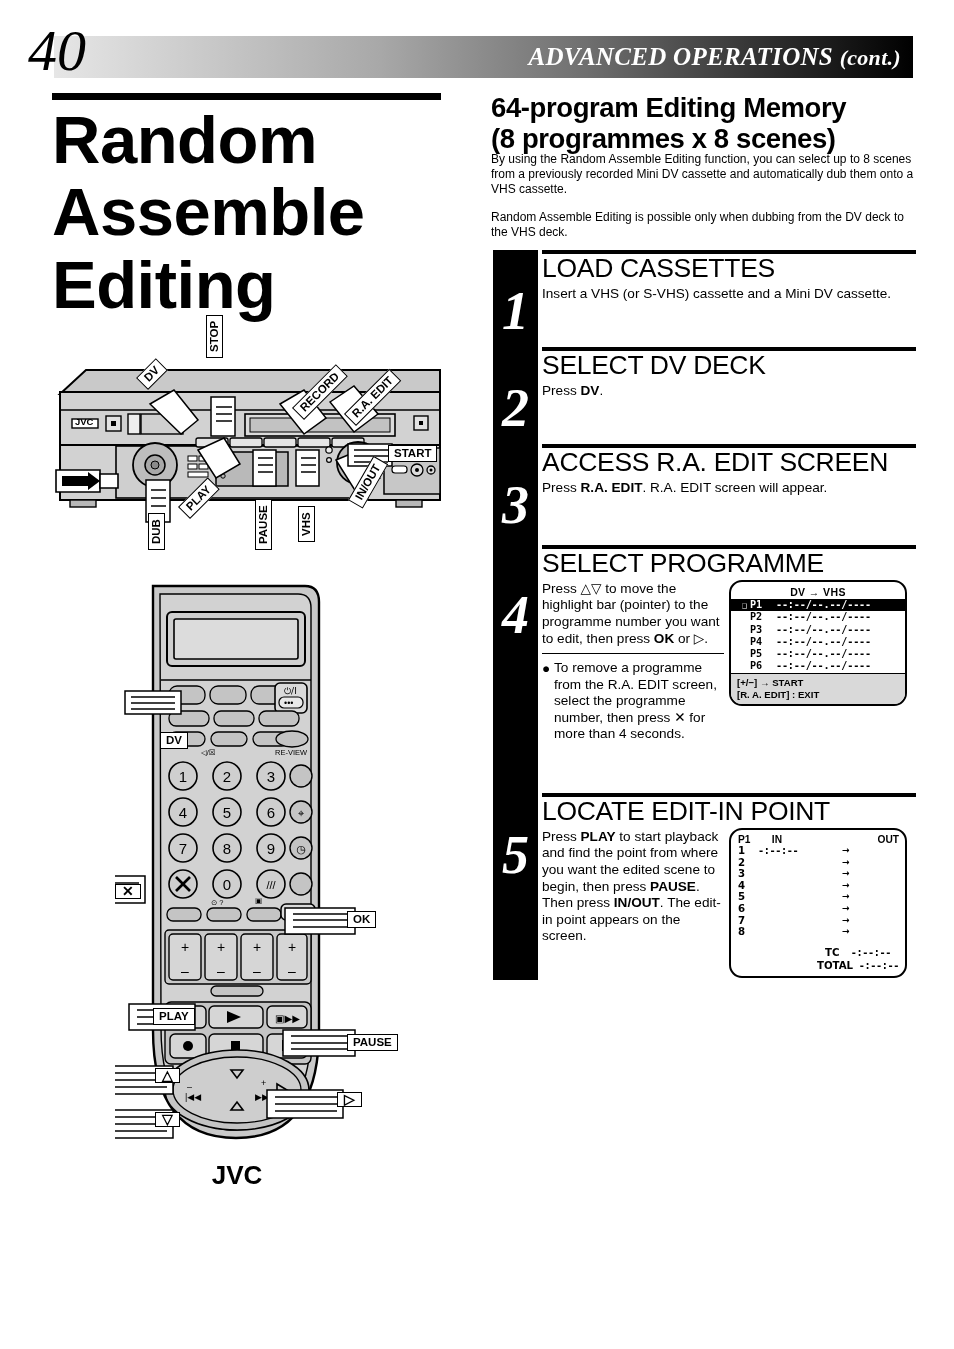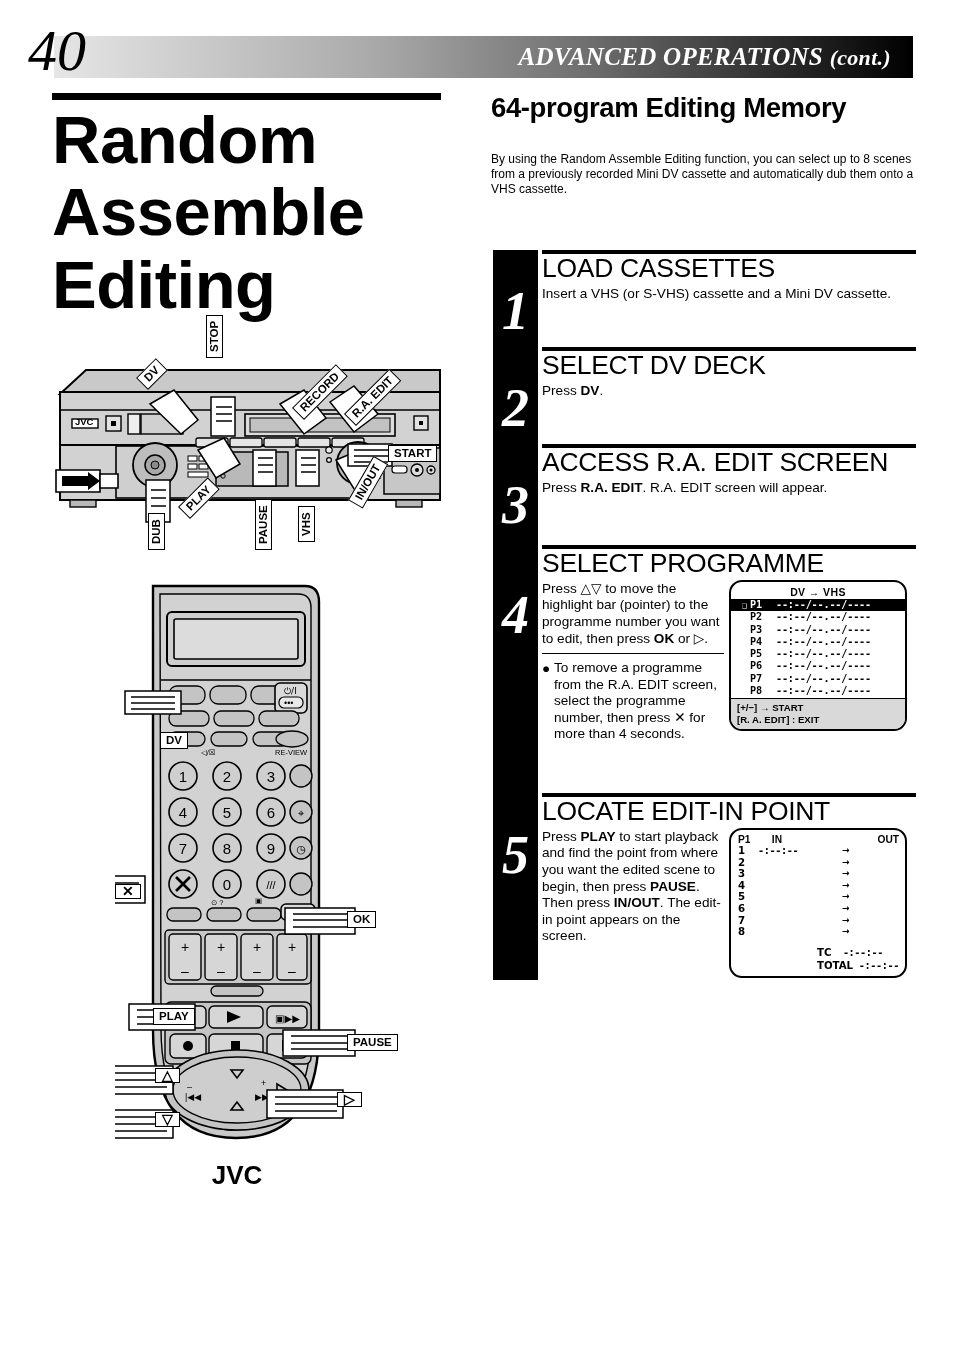--- a/index.html
+++ b/index.html
@@ -12,21 +12,21 @@
     position:relative;
   }
   .page{position:relative;width:954px;height:1349px;}
 
   
   .hdr-bar{
     position:absolute;left:54px;top:36px;width:859px;height:42px;
     background:linear-gradient(to right,#e6e6e6 0%,#cfcfcf 14%,#a8a8a8 38%,#6f6f6f 62%,#2a2a2a 85%,#000 100%);
   }
   .hdr-title{
-    position:absolute;right:22px;top:50%;transform:translateY(-50%);
+    position:absolute;right:12px;top:50%;transform:translateY(-50%);
     color:#fff;font-family:"Liberation Serif",serif;font-style:italic;font-weight:bold;
     font-size:25px;letter-spacing:.3px;white-space:nowrap;margin-left:26px;
   }
   .hdr-title .cont{font-size:22px;}
   .pagenum{
     position:absolute;left:28px;top:22px;
     font-family:"Liberation Serif",serif;font-style:italic;font-weight:normal;
     font-size:58px;line-height:1;color:#000;
   }
 
@@ -70,21 +70,21 @@
     width:182px;font-size:13.6px;line-height:1.22;
   }
   .bullet .dot{position:absolute;left:0;top:7px;}
   .bullet .btxt{display:block;padding-left:12px;}
 
   
   .osd{
     position:absolute;background:#fff;border:2.2px solid #000;border-radius:13px;
     box-sizing:border-box;overflow:hidden;
   }
-  #osd4{left:729px;top:580px;width:178px;height:151px;}
+  #osd4{left:729px;top:580px;width:178px;height:126px;}
   #osd5{left:729px;top:828px;width:178px;height:150px;}
   .osd-hdr{
     text-align:center;font-size:10.5px;font-weight:bold;margin-top:4px;letter-spacing:.4px;
   }
   .osd-rows{margin:1px 0 0 0;padding:0;list-style:none;}
   .osd-row{
     font-family:"DejaVu Sans Mono",monospace;font-size:10.2px;font-weight:bold;
     line-height:12.3px;white-space:pre;padding-left:8px;letter-spacing:-.2px;
   }
   .osd-row.hl{background:#000;color:#fff;}
@@ -102,21 +102,21 @@
   .osd5-head .c1{width:34px;}
   .osd5-head .c2{width:68px;text-align:left;}
   .osd5-head .c3{width:60px;text-align:right;}
   .osd5-row{
     display:flex;font-size:10.2px;font-weight:bold;line-height:11.6px;padding-left:7px;
     font-family:"DejaVu Sans",sans-serif;
   }
   .osd5-row .c1{width:20px;}
   .osd5-row .c2{width:84px;font-family:"DejaVu Sans Mono",monospace;letter-spacing:-.4px;}
   .osd5-row .c3{width:20px;font-size:9px;}
-  .osd5-tot{position:absolute;right:6px;bottom:4px;text-align:left;}
+  .osd5-tot{position:absolute;right:6px;bottom:4px;text-align:center;}
   .osd5-tot div{
     font-size:10.2px;font-weight:bold;line-height:12.4px;white-space:pre;
     font-family:"DejaVu Sans Mono",monospace;letter-spacing:-.4px;
   }
   .osd5-tot .lbl{font-family:"DejaVu Sans",sans-serif;letter-spacing:0;}
 
   
   .illus{position:absolute;}
   #vcr{left:48px;top:352px;}
   #remote{left:115px;top:578px;}
@@ -443,22 +443,24 @@
     <div class="cl" style="left:232px;top:333px;">OK</div>
     <div class="cl" style="left:38px;top:430px;">PLAY</div>
     <div class="cl" style="left:232px;top:456px;">PAUSE</div>
     <div class="cl" style="left:40px;top:490px;font-size:14px;padding:0 6px;">△</div>
     <div class="cl" style="left:40px;top:534px;font-size:14px;padding:0 6px;">▽</div>
     <div class="cl" style="left:222px;top:514px;font-size:14px;padding:0 6px;">▷</div>
   </div>
 
   <div class="rtitle">
     <div>64-program Editing Memory</div>
+    <div>(8 programmes x 8 scenes)</div>
   </div>
   <div class="rpara" id="rp1">By using the Random Assemble Editing function, you can select up to 8 scenes from a previously recorded Mini DV cassette and automatically dub them onto a VHS cassette.</div>
+  <div class="rpara" id="rp2">Random Assemble Editing is possible only when dubbing from the DV deck to the VHS deck.</div>
 
   <div class="stepbar"></div>
   <div class="stepnum" style="top:284px;">1</div>
   <div class="stepnum" style="top:381px;">2</div>
   <div class="stepnum" style="top:478px;">3</div>
   <div class="stepnum" style="top:588px;">4</div>
   <div class="stepnum" style="top:828px;">5</div>
 
   <div class="step" style="top:347px;">
     <div class="topline"></div>

